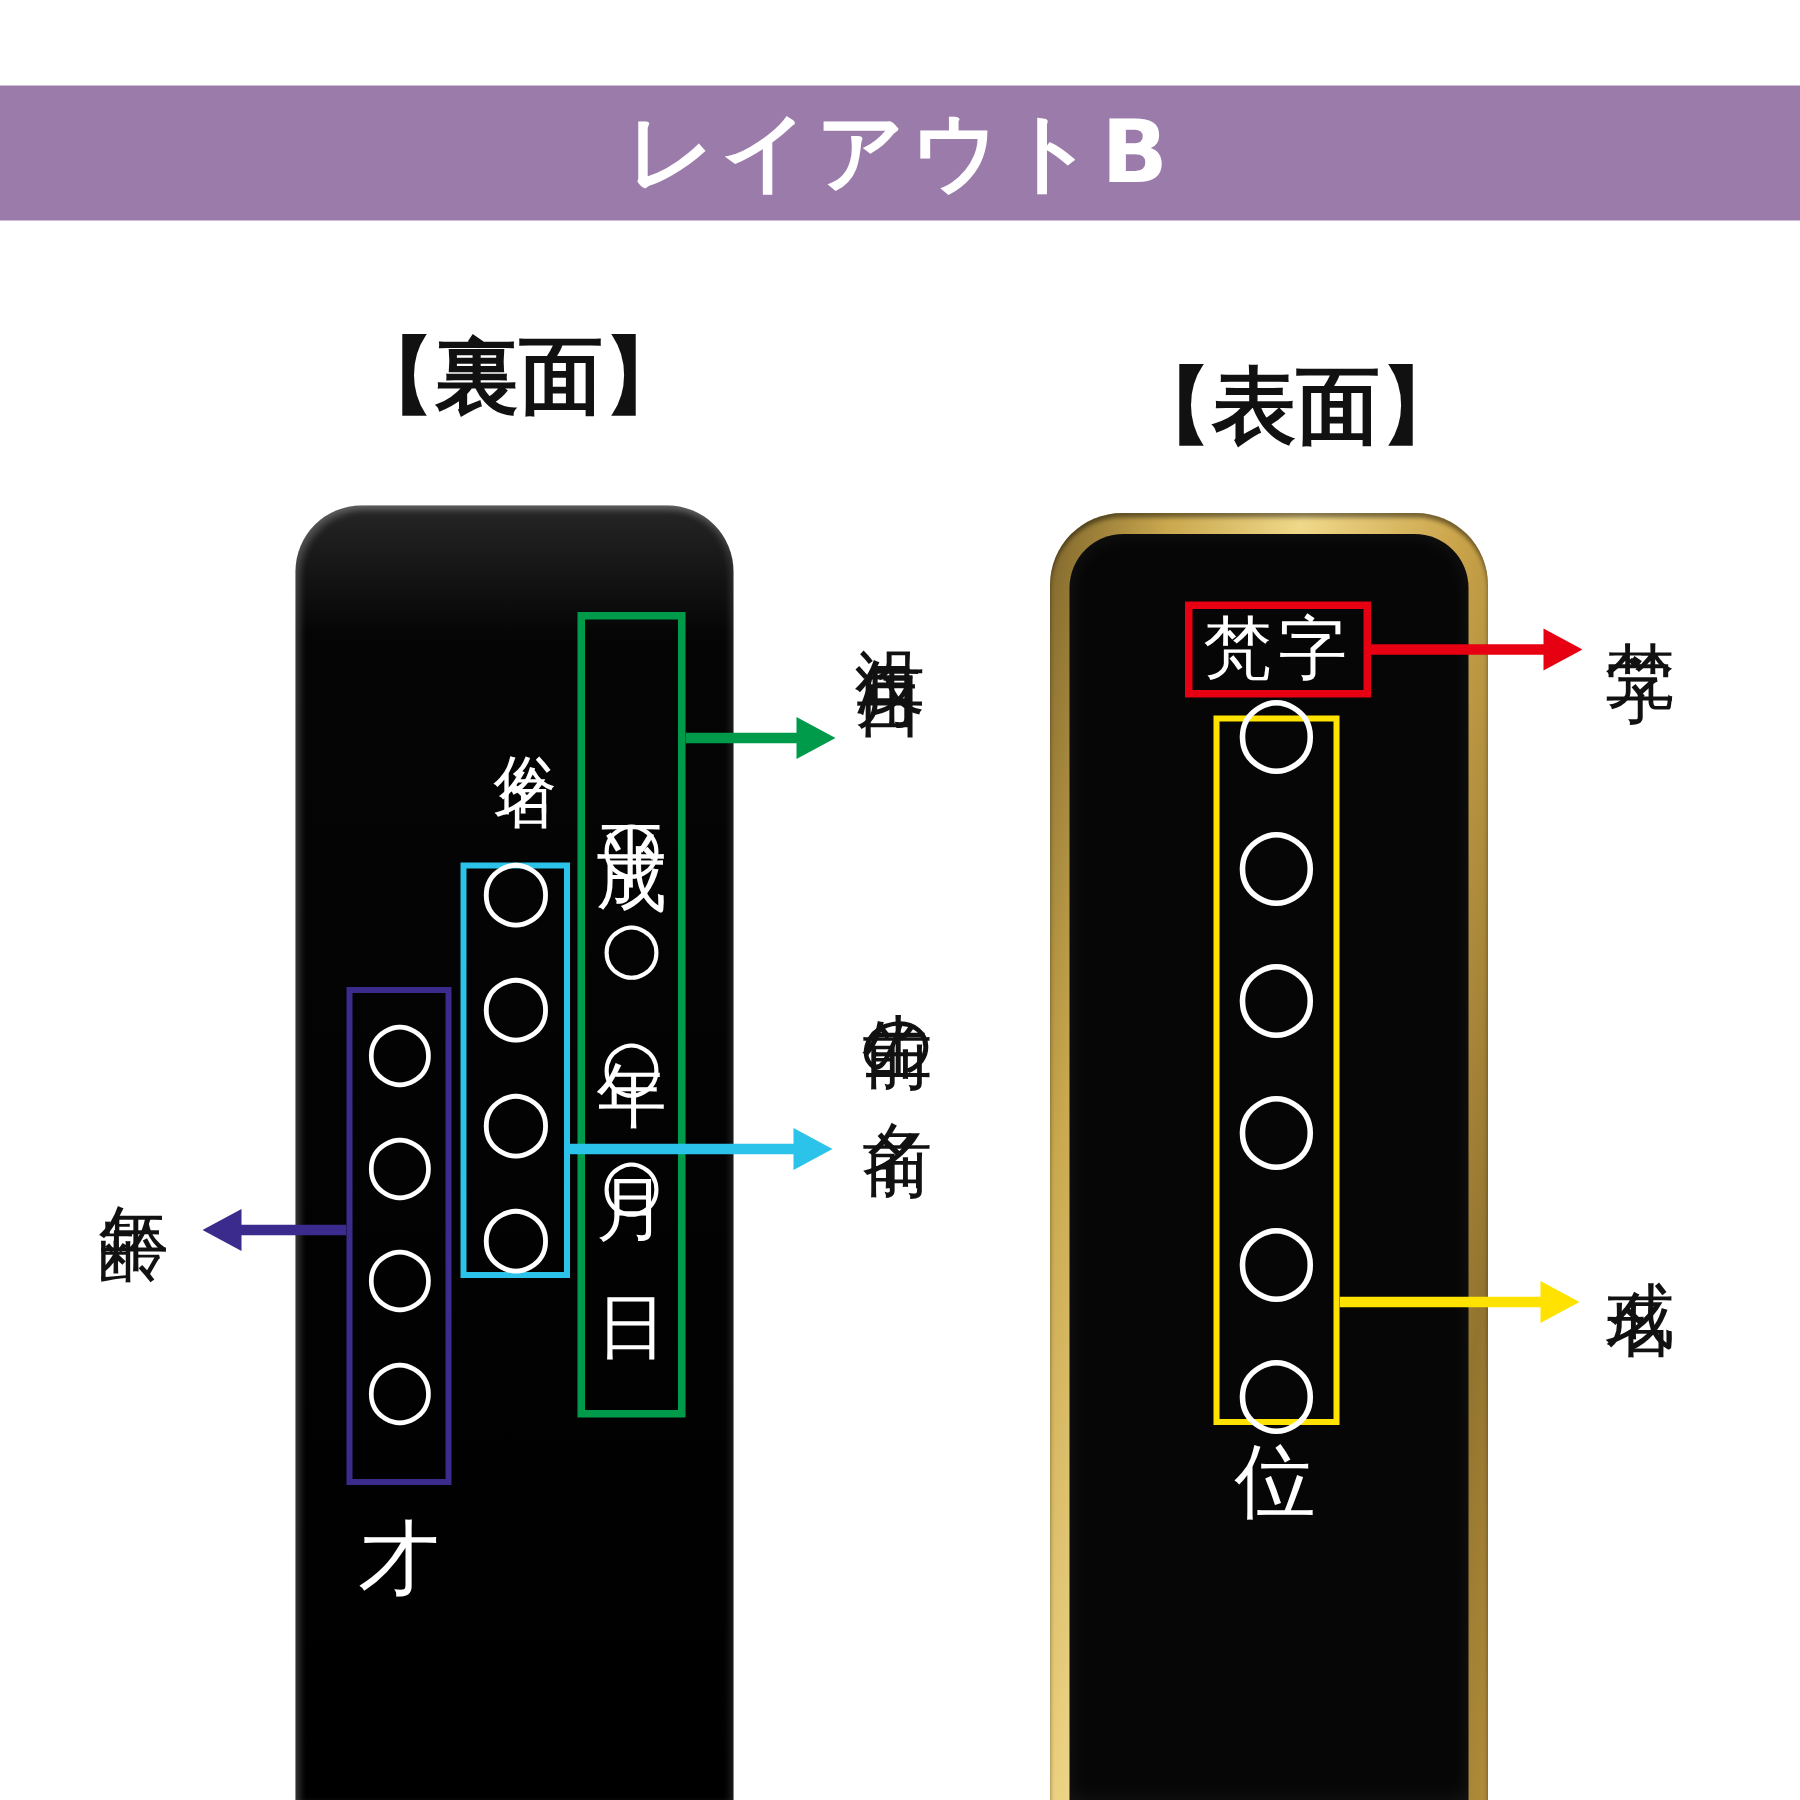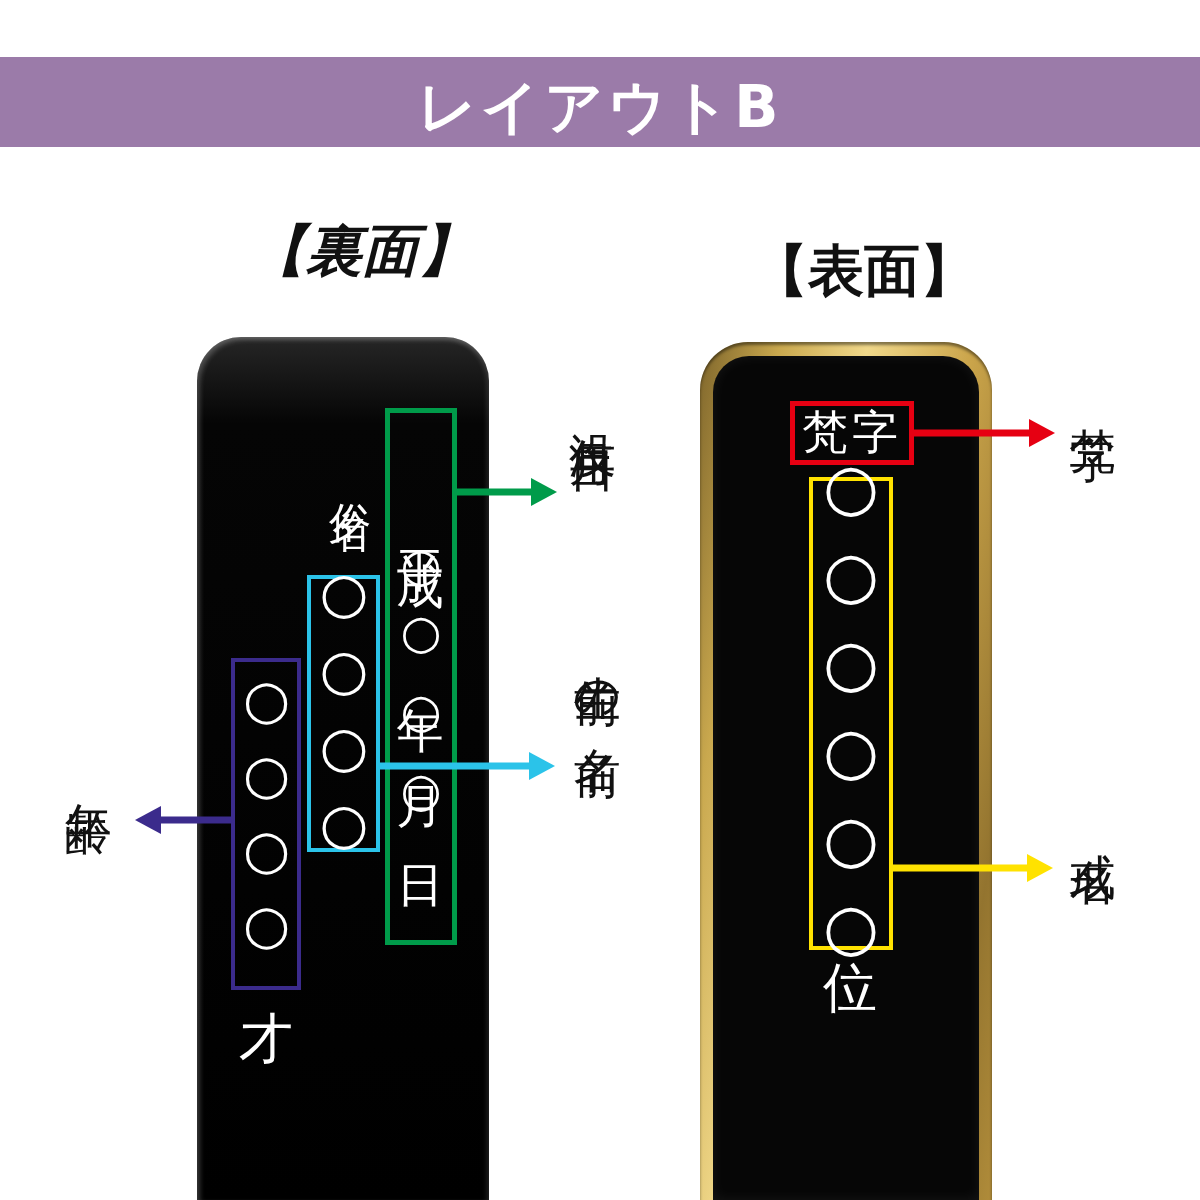--- a/index.html
+++ b/index.html
@@ -3,26 +3,26 @@
 <meta charset="utf-8">
 <style>
   * { margin:0; padding:0; box-sizing:border-box; }
   html,body { background:#ffffff; }
   body { font-family:"DejaVu Sans","Liberation Sans",sans-serif; }
   #canvas { position:relative; width:1200px; height:1200px; margin:0 auto; background:#ffffff; overflow:hidden; }
   .abs { position:absolute; }
   .vtext { writing-mode:vertical-rl; text-orientation:upright; }
 
   
-  .banner { left:0; top:57px; width:1200px; height:90px; display:flex; align-items:flex-end; justify-content:center; }
+  .banner { left:0; top:57px; width:1200px; height:90px; display:flex; align-items:center; justify-content:center; }
   .banner-title { color:#ffffff; font-size:58px; font-weight:bold; letter-spacing:4px; }
 
   
   .panel-header { font-size:56px; font-weight:bold; color:#111111; white-space:nowrap; }
-  .header-back  { left:250px; top:214px;font-style:italic; }
+  .header-back  { left:234px; top:214px; }
   .header-front { left:752px; top:214px;margin-top:20px; }
 
   
   .tablet-back { left:197px; top:337px; width:292px; height:863px;
     border-radius:44px 44px 0 0;
     background:linear-gradient(180deg,#262626 0%,#050505 10%,#000000 100%);
     box-shadow:inset 3px 3px 5px rgba(255,255,255,.22), inset -3px 2px 4px rgba(255,255,255,.10); }
   .tablet-front-outer { left:700px; top:342px; width:292px; height:858px;
     border-radius:48px 48px 0 0;
     background:linear-gradient(100deg,#7e652b 0%,#c9a84e 18%,#f0d88a 38%,#caa44a 62%,#93742f 86%,#b08c3a 100%);

